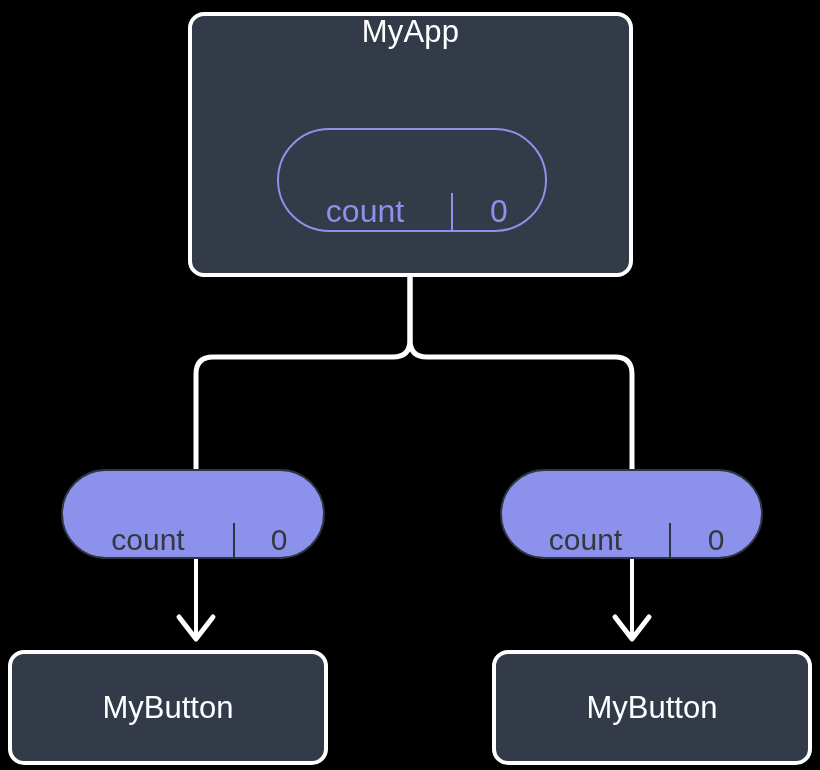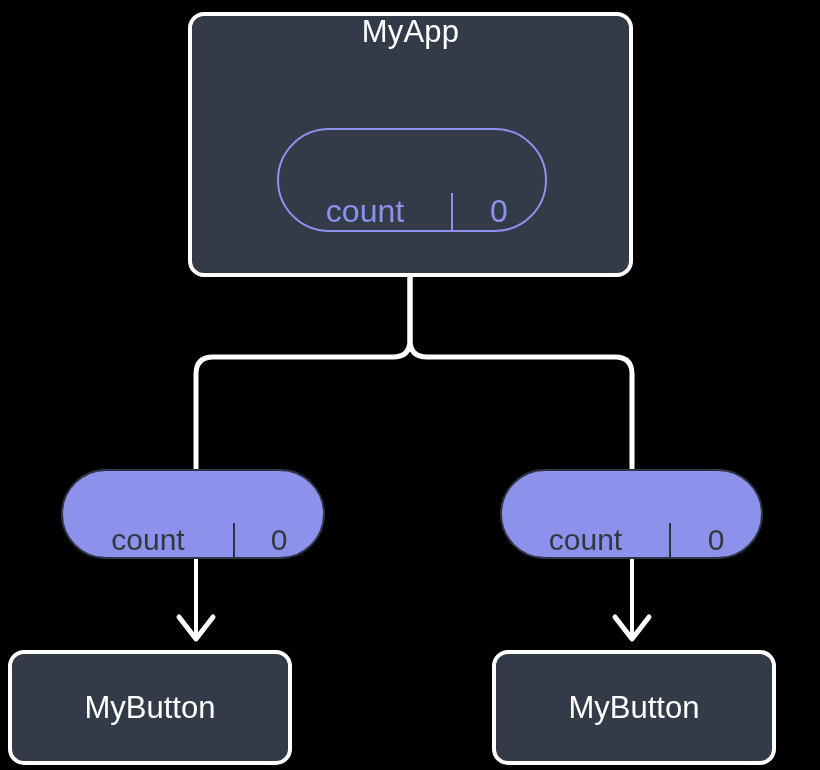--- a/index.html
+++ b/index.html
@@ -55,21 +55,21 @@
 
   .node-title {
     color: #FFFFFF;
     font-size: 31px;
     line-height: 1;
     letter-spacing: 0.2px;
     white-space: nowrap;
   }
 
   .button-box {
-    width: 284px;
+    width: 320px;
     height: 115px;
     justify-content: center;
   }
   #node-mybutton-left  { left: 8px;   top: 650px; }
   #node-mybutton-right { left: 492px; top: 650px; }
 
   .button-label {
     color: #FFFFFF;
     font-size: 31px;
     line-height: 1;

